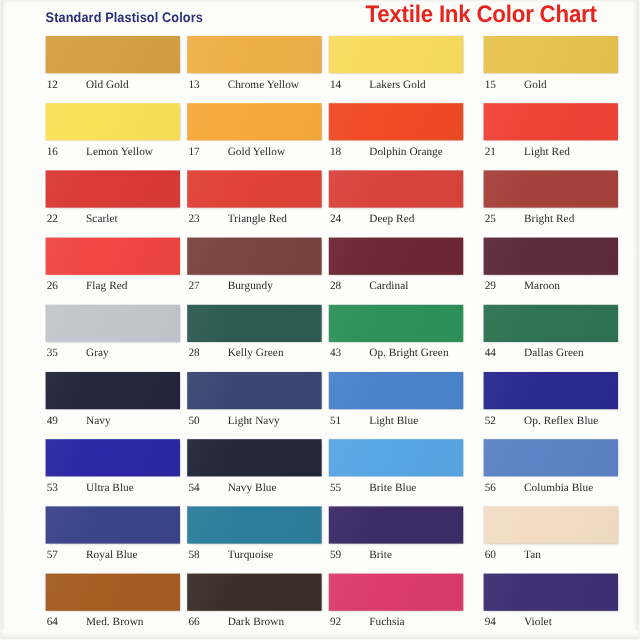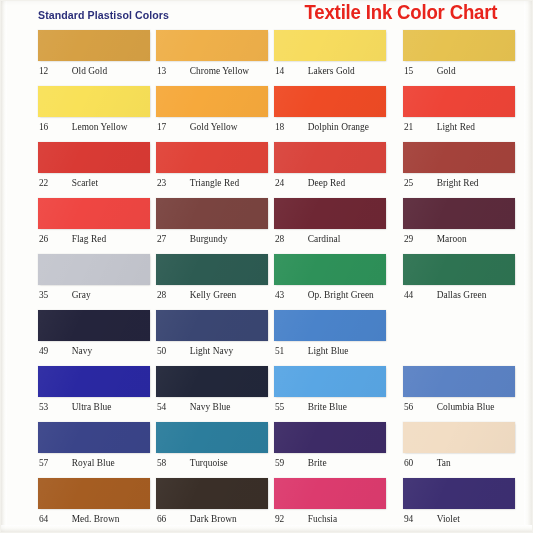--- a/index.html
+++ b/index.html
@@ -290,20 +290,26 @@
             <div class="swatch-sheen"></div>
           </div>
           <div class="caption"><span class="num">50</span><span class="nm">Light Navy</span></div>
         </div>
         <div class="cell" data-col="2">
           <div class="swatch" style="background: rgb(74, 131, 202);">
             <div class="swatch-sheen"></div>
           </div>
           <div class="caption"><span class="num">51</span><span class="nm">Light Blue</span></div>
         </div>
+        <div class="cell" data-col="3">
+          <div class="swatch" style="background: rgb(42, 42, 142);">
+            <div class="swatch-sheen"></div>
+          </div>
+          <div class="caption"><span class="num">52</span><span class="nm">Op. Reflex Blue</span></div>
+        </div>
       </div>
       <div class="row">
         <div class="cell" data-col="0">
           <div class="swatch" style="background: rgb(42, 40, 162);">
             <div class="swatch-sheen"></div>
           </div>
           <div class="caption"><span class="num">53</span><span class="nm">Ultra Blue</span></div>
         </div>
         <div class="cell" data-col="1">
           <div class="swatch" style="background: rgb(34, 39, 58);">

